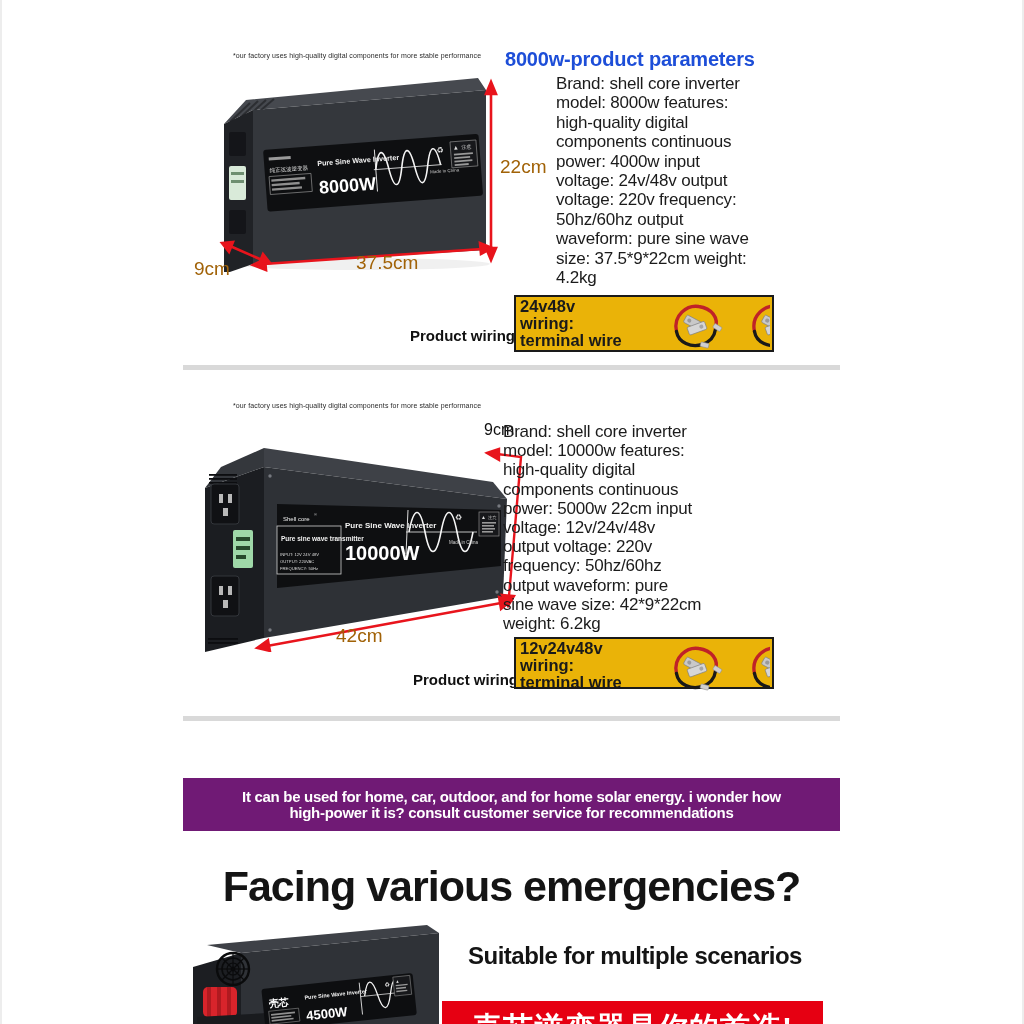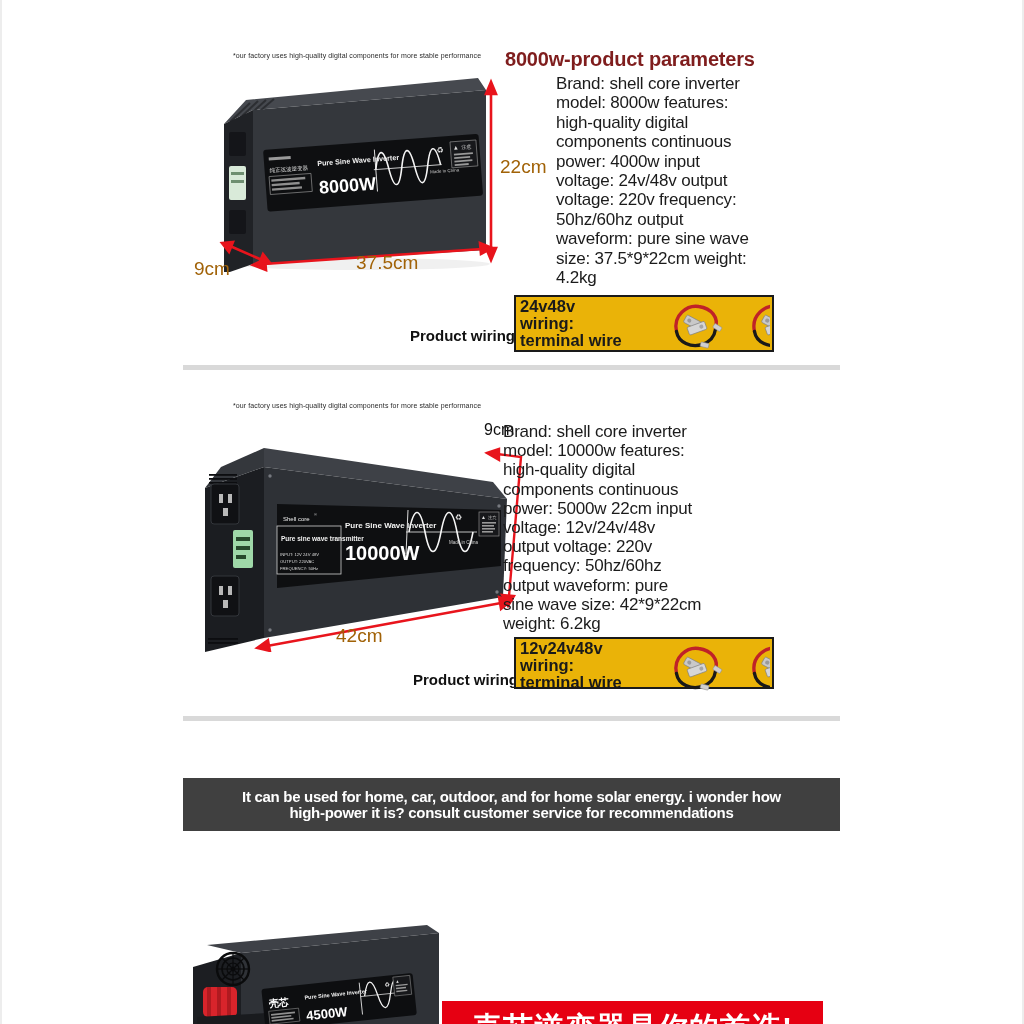--- a/index.html
+++ b/index.html
@@ -3,30 +3,30 @@
 <meta charset="utf-8">
 <style>
   html,body{margin:0;padding:0;background:#fff;}
   .page{position:relative;width:1024px;height:1024px;margin:0 auto;background:#ffffff;
         overflow:hidden;font-family:"Liberation Sans",sans-serif;color:#1b1b1b;}
   .page::before,.page::after{content:"";position:absolute;top:0;bottom:0;width:2px;background:#ededed;z-index:50;}
   .page::before{left:0;} .page::after{right:0;}
   .abs{position:absolute;}
   .prelines{white-space:pre-line;}
   .disclaimer{font-size:7px;color:#2a2a2a;letter-spacing:.1px;}
-  .heading{font-size:20px;font-weight:bold;color:#7f1d1d;letter-spacing:-.2px;}
+  .heading{font-size:20px;font-weight:bold;color:#1d4ed8;letter-spacing:-.2px;}
   .bodytext{font-size:17px;font-weight:normal;line-height:19.4px;color:#1b1b1b;letter-spacing:-.2px;}
   .dim{font-size:19px;color:#a16207;font-weight:500;}
   .dim-small{font-size:16px;color:#111;font-weight:500;}
   .caption{font-size:15px;font-weight:bold;color:#111;}
   .wirebox{box-sizing:border-box;border:2px solid #1a1a1a;background:#eab308;}
   .wirebox .wtext{position:absolute;left:4px;top:1px;font-size:16.5px;font-weight:bold;line-height:17px;color:#1a1a1a;}
   .wirebox svg{position:absolute;right:2px;top:3px;}
   .divider{background:#d9d9d9;}
-  .banner{background:#404040;color:#fff;text-align:center;font-weight:bold;font-size:15px;
+  .banner{background:#701a75;color:#fff;text-align:center;font-weight:bold;font-size:15px;
           line-height:16px;letter-spacing:-.3px;box-sizing:border-box;padding-top:11px;}
   .headline{font-size:43px;font-weight:bold;color:#141414;text-align:center;letter-spacing:-1px;}
   .subheadline{font-size:24px;font-weight:bold;color:#141414;text-align:center;letter-spacing:-.5px;}
   .cta{background:#e60012;color:#fff;font-size:30px;font-weight:bold;text-align:center;
        box-sizing:border-box;padding-top:7px;letter-spacing:1px;}
   svg{display:block;}
 </style>
 </head>
 <body>
 
@@ -211,20 +211,21 @@
       <use href="#wireloop" xlink:href="#wireloop" x="0" y="0"></use>
       <use href="#wireloop" xlink:href="#wireloop" x="78" y="0"></use>
     </svg>
   </div>
 
   <div class="abs divider" style="left:183px;top:716px;width:657px;height:5px;"></div>
 
   <div class="abs banner prelines" style="left:183px;top:778px;width:657px;height:53px;">It can be used for home, car, outdoor, and for home solar energy. i wonder how
 high-power it is? consult customer service for recommendations</div>
 
+  <div class="abs headline" style="left:183px;top:862px;width:657px;">Facing various emergencies?</div>
 
   <svg class="abs" style="left:183px;top:923px;" width="285" height="101" viewBox="0 0 285 101">
     <polygon points="24,22 244,2 256,10 58,30" fill="#3e4147"></polygon>
     <polygon points="10,44 58,30 58,101 10,101" fill="#1c1e22"></polygon>
     <polygon points="58,30 256,10 256,101 58,101" fill="#2f3237"></polygon>
     <g stroke="#0a0b0c" fill="none">
       <circle cx="50" cy="46" r="16" stroke-width="2.4"></circle>
         <circle cx="50" cy="46" r="11" stroke-width="1.6"></circle>
       <circle cx="50" cy="46" r="6" stroke-width="1.2"></circle>
         <circle cx="50" cy="46" r="2" fill="#0a0b0c"></circle>
@@ -254,20 +255,21 @@
       <g>
         <rect x="212" y="60" width="17" height="19" fill="#17181b" stroke="#8a8a8a" stroke-width="0.6"></rect>
         <text x="214" y="66" font-size="4.2" fill="#dddddd">▲</text>
         <rect x="214" y="68" width="12" height="1.4" fill="#999"></rect>
           <rect x="214" y="71" width="10" height="1.4" fill="#999"></rect>
         <rect x="214" y="74" width="11" height="1.4" fill="#999"></rect>
       </g>
     </g>
   </svg>
 
+  <div class="abs subheadline" style="left:435px;top:942px;width:400px;">Suitable for multiple scenarios</div>
 
   <div class="abs cta" style="left:442px;top:1001px;width:381px;height:60px;">壳芯逆变器是你的首选!</div>
 
   <svg width="0" height="0" style="position:absolute;" aria-hidden="true">
     <defs>
       <symbol id="wireloop" viewBox="0 0 64 54">
         <path d="M12,34 C8,16 24,5 36,7 C50,9 58,19 54,31" stroke="#bf2228" stroke-width="3.6" fill="none" stroke-linecap="round"></path>
         <path d="M12,34 C14,46 28,52 40,48 C48,45 53,40 54,32" stroke="#191919" stroke-width="3.6" fill="none" stroke-linecap="round"></path>
         <rect x="52" y="27" width="9" height="5" rx="1" fill="#cfcfcf" stroke="#8d8d8d" stroke-width="0.6" transform="rotate(32 56 29)"></rect>
         <rect x="38" y="46" width="9" height="5" rx="1" fill="#cfcfcf" stroke="#8d8d8d" stroke-width="0.6" transform="rotate(14 42 48)"></rect>

